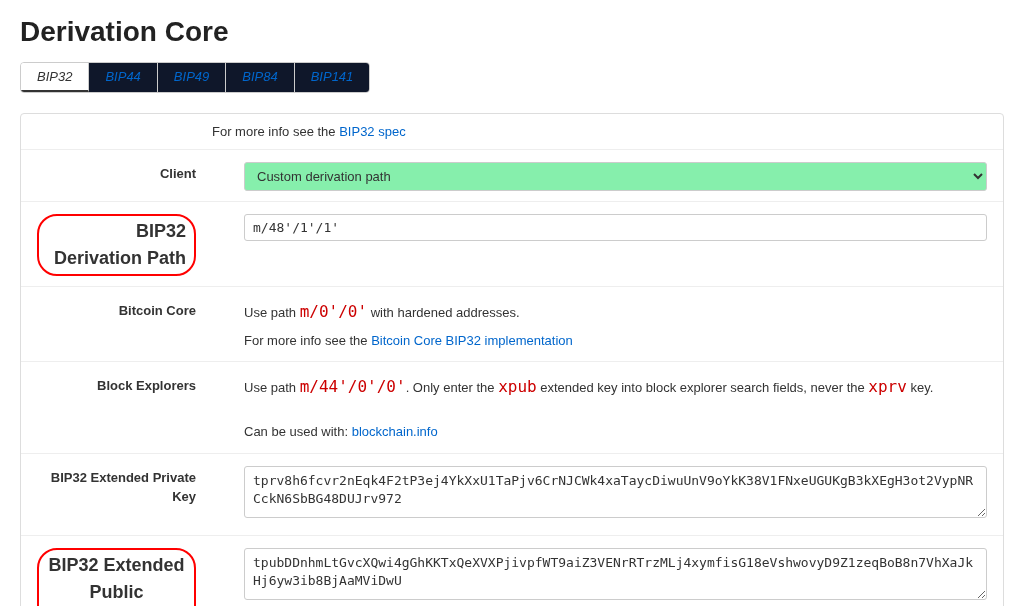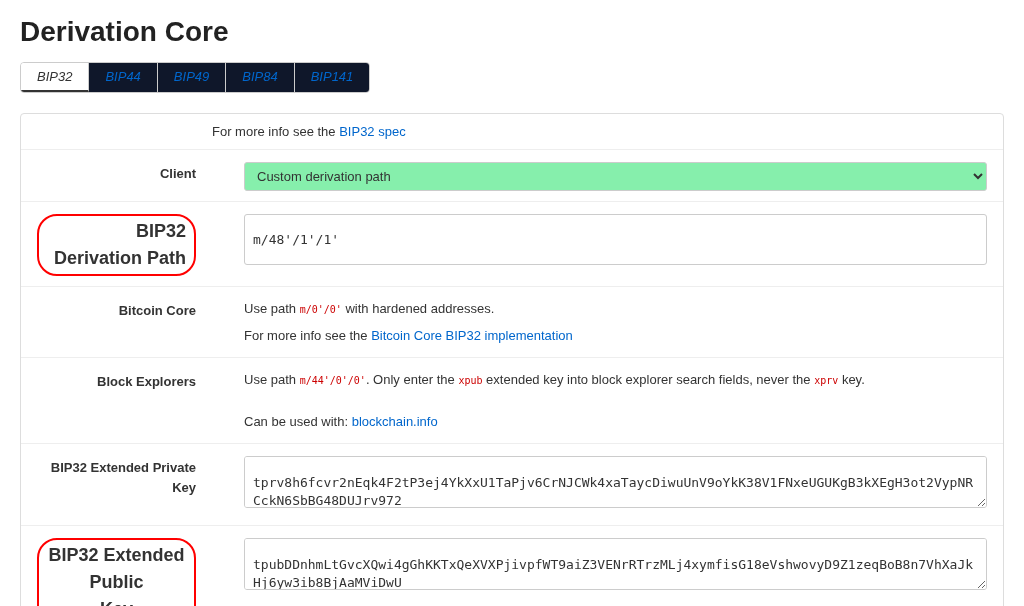--- a/index.html
+++ b/index.html
@@ -83,37 +83,37 @@
 
     .link {
       color: #0066cc;
       text-decoration: none;
       cursor: pointer;
     }
 
     .code-red {
       color: #cc0000;
       font-family: monospace;
-      font-size: 10px;
+      font-size: 16px;
     }
 
     select {
       width: 100%;
       padding: 5px 8px;
       border: 1px solid #ccc;
       border-radius: 3px;
       font-size: 13px;
       color: #333;
       background: #86efac;
       appearance: auto;
     }
 
     input[type="text"], textarea {
       width: 100%;
-      padding: 17px 8px;
+      padding: 5px 8px;
       border: 1px solid #ccc;
       border-radius: 3px;
       font-size: 13px;
       color: #333;
       font-family: monospace;
     }
 
     textarea {
       resize: vertical;
       height: 52px;

